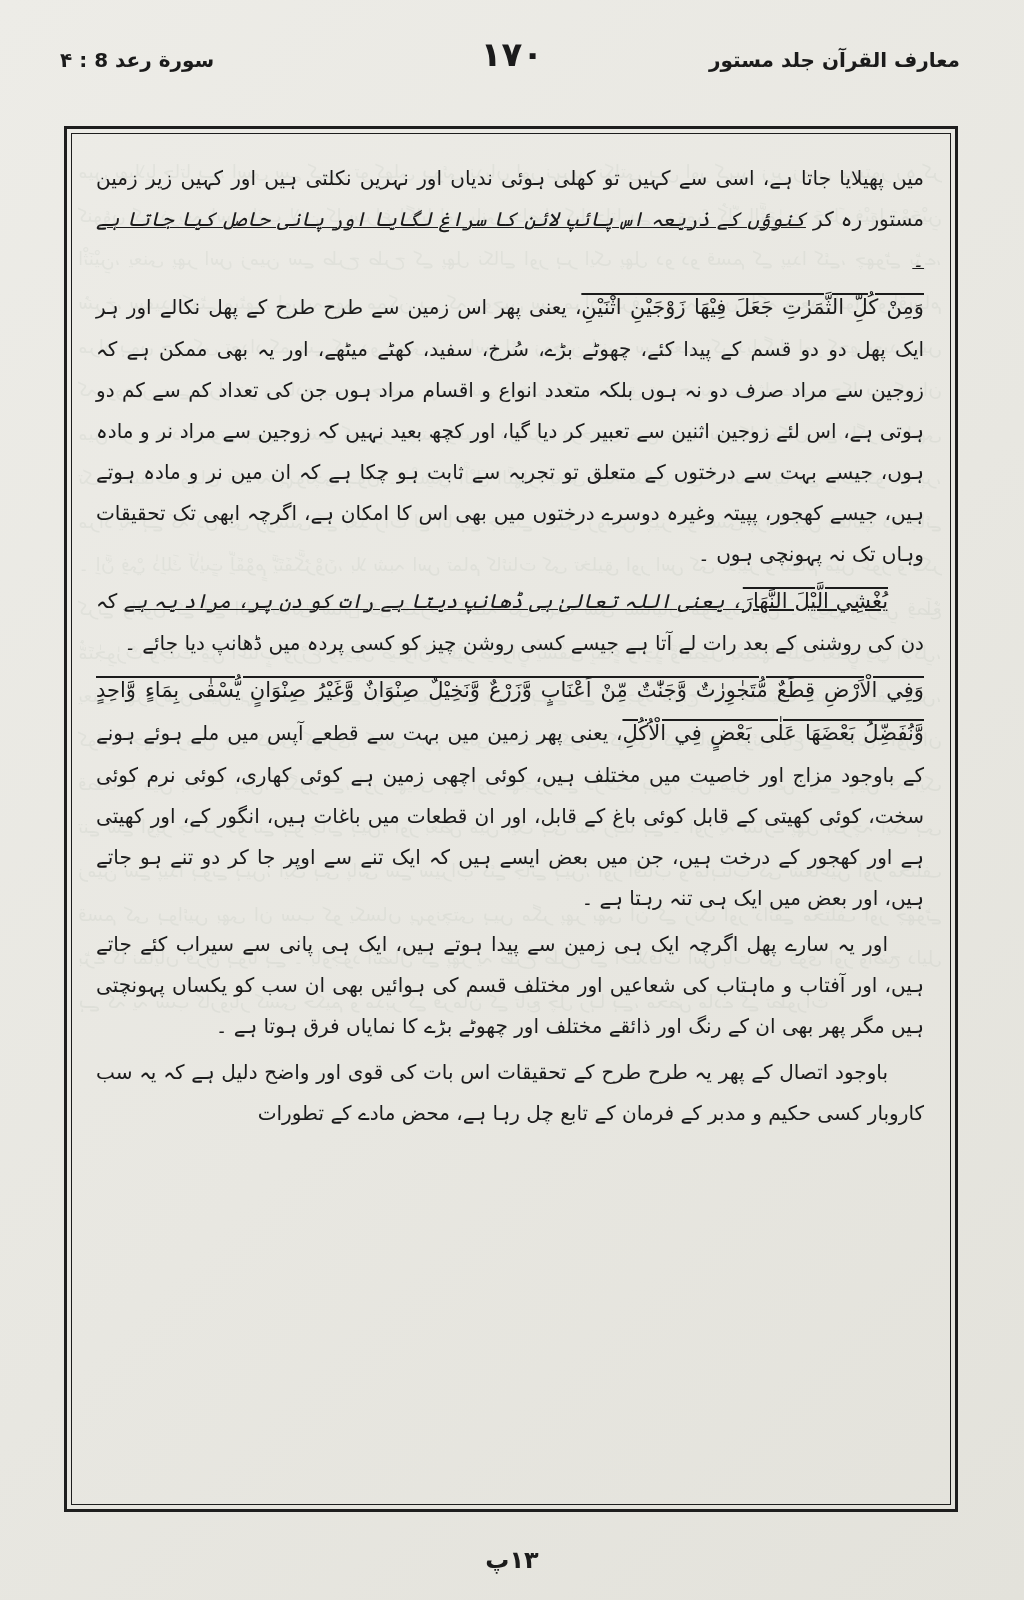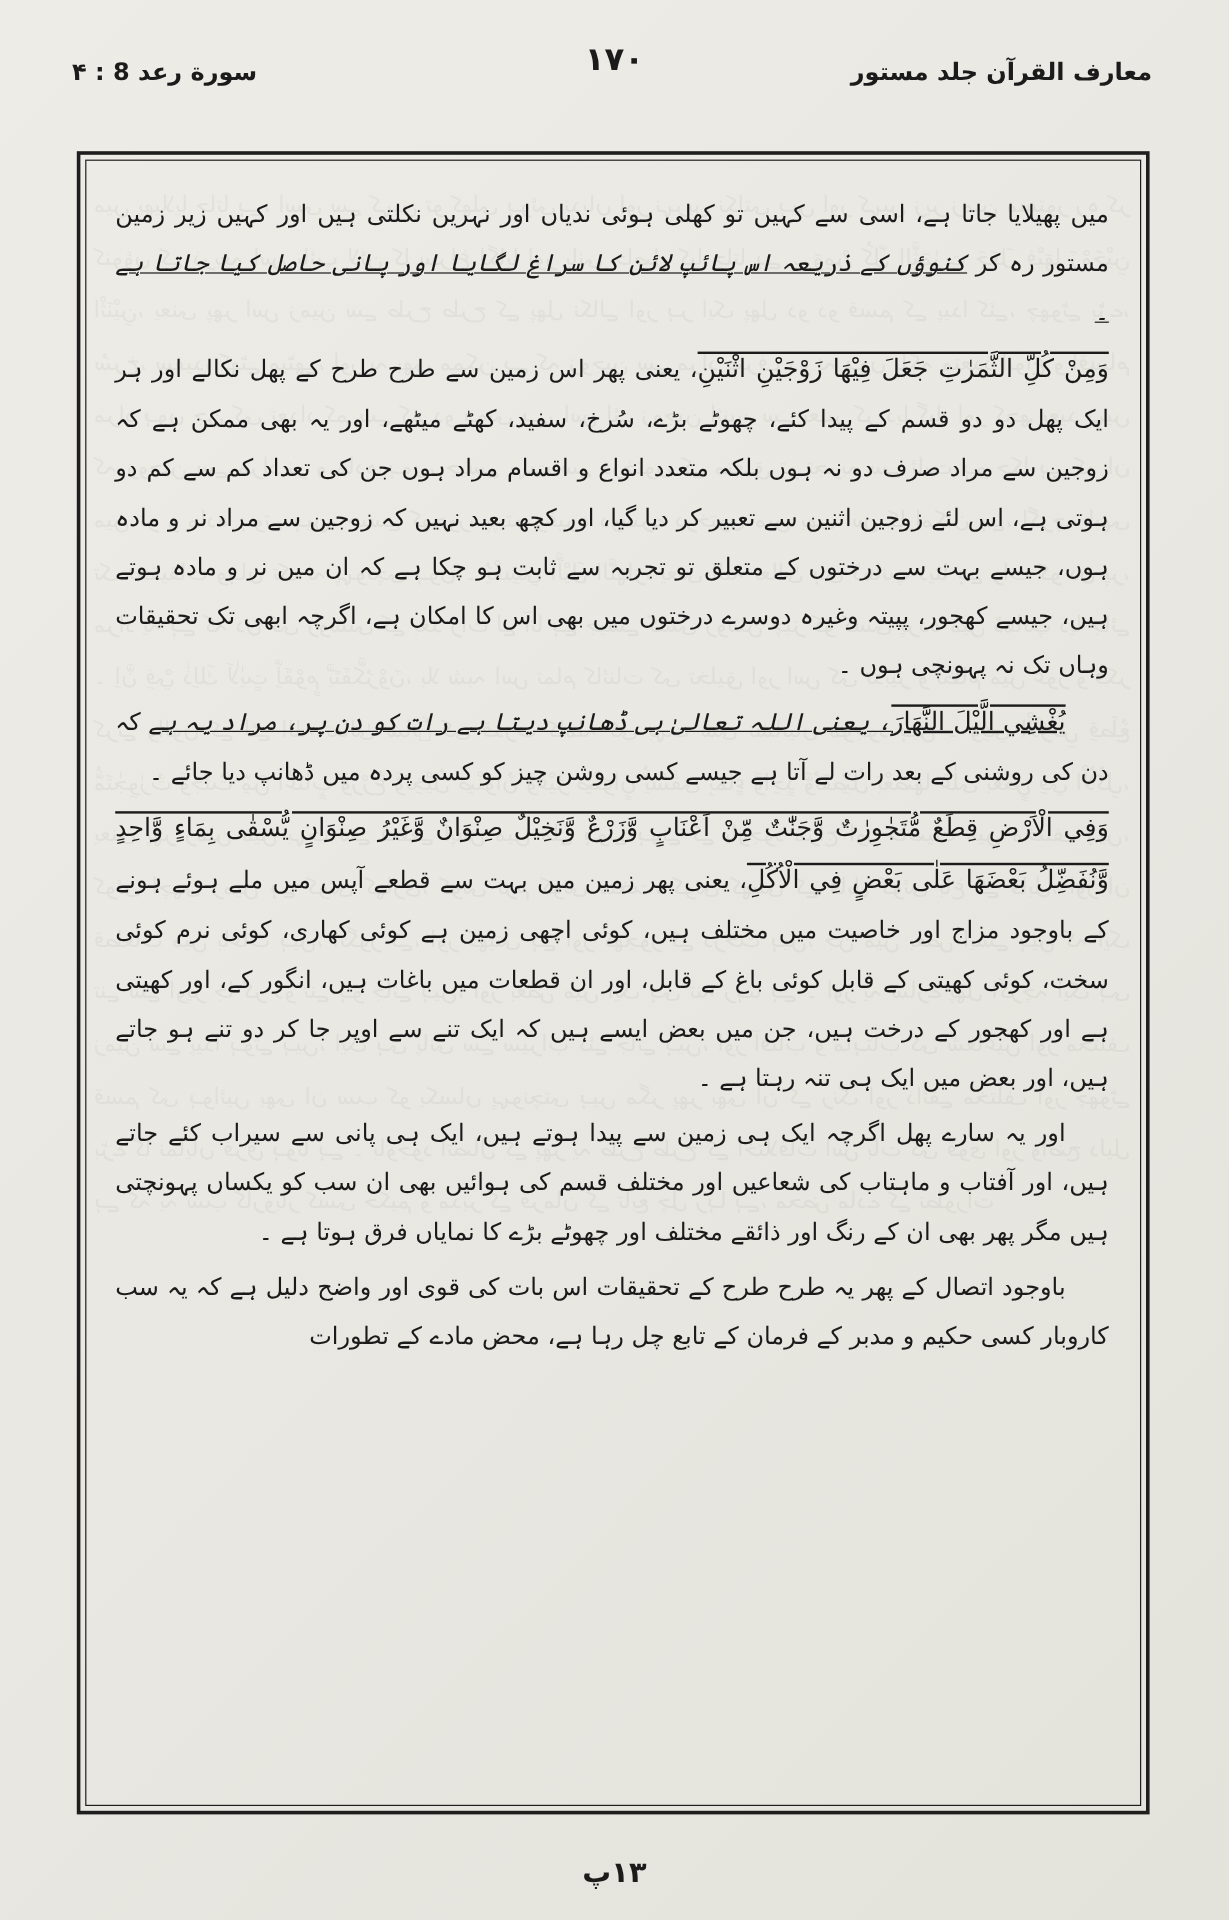--- a/index.html
+++ b/index.html
@@ -14,21 +14,21 @@
     position:relative;width:1024px;height:1600px;
     direction:rtl;
     background:linear-gradient(135deg,#edece7 0%,#e8e7e1 55%,#e3e2db 100%);
   }
   
   .page-header{position:absolute;top:48px;left:60px;right:64px;height:40px;font-size:20px;font-weight:700;}
   .h-book{position:absolute;right:0;top:0;}
   .h-surah{position:absolute;left:0;top:0;}
   .page-number{
     position:absolute;top:34px;left:50%;transform:translateX(-50%);
-    font-size:27px;font-weight:700;letter-spacing:2px;
+    font-size:34px;font-weight:700;letter-spacing:2px;
   }
   
   .frame{
     position:absolute;top:126px;right:66px;left:64px;bottom:88px;
     border:3.5px solid #1e1e1e;
     padding:4px;
     box-sizing:border-box;
     z-index:2;
   }
   .frame-inner{

